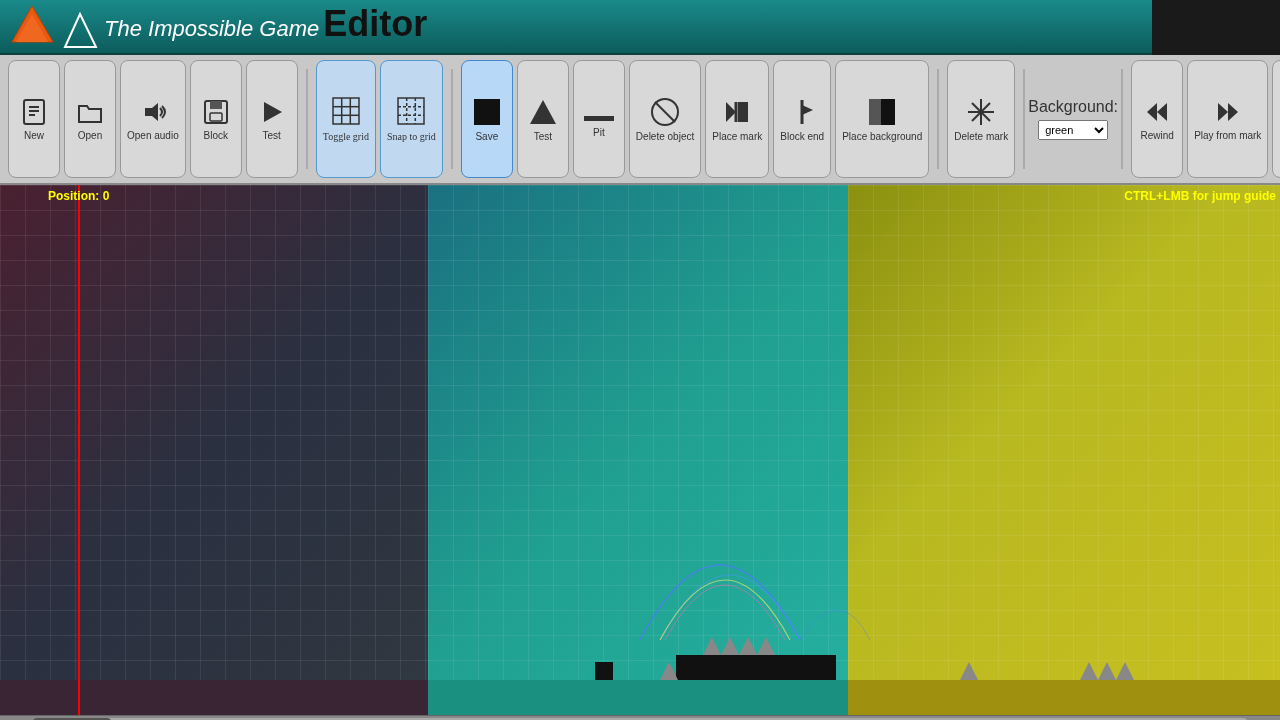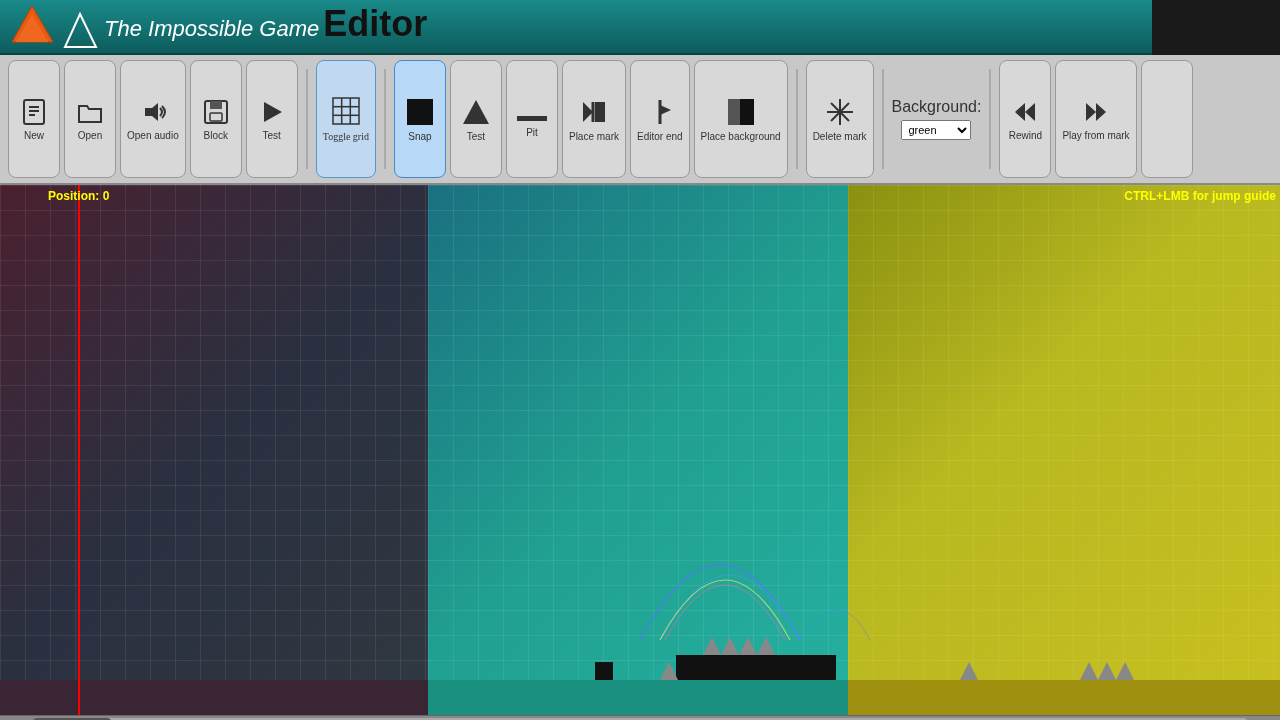--- a/index.html
+++ b/index.html
@@ -301,70 +301,91 @@
           <rect x="2" y="2" width="26" height="26" fill="none" stroke="#333" stroke-width="1.5"></rect>
           <line x1="10.7" y1="2" x2="10.7" y2="28" stroke="#333" stroke-width="1.5"></line>
           <line x1="19.3" y1="2" x2="19.3" y2="28" stroke="#333" stroke-width="1.5"></line>
           <line x1="2" y1="10.7" x2="28" y2="10.7" stroke="#333" stroke-width="1.5"></line>
           <line x1="2" y1="19.3" x2="28" y2="19.3" stroke="#333" stroke-width="1.5"></line>
         </svg>
     </span>
     <span class="toolbar-label">Toggle grid</span>
   </div>
 
+  <div class="toolbar-btn grid-active">
+    <span class="toolbar-icon">
+      <svg width="30" height="30" viewBox="0 0 30 30">
+          <rect x="2" y="2" width="26" height="26" fill="none" stroke="#333" stroke-width="1.5"></rect>
+          <line x1="10.7" y1="2" x2="10.7" y2="28" stroke="#333" stroke-width="1.5" stroke-dasharray="3,2"></line>
+          <line x1="19.3" y1="2" x2="19.3" y2="28" stroke="#333" stroke-width="1.5" stroke-dasharray="3,2"></line>
+          <line x1="2" y1="10.7" x2="28" y2="10.7" stroke="#333" stroke-width="1.5" stroke-dasharray="3,2"></line>
+          <line x1="2" y1="19.3" x2="28" y2="19.3" stroke="#333" stroke-width="1.5" stroke-dasharray="3,2"></line>
+        </svg>
+    </span>
+    <span class="toolbar-label">Snap to grid</span>
+  </div>
 
   <div class="toolbar-sep"></div>
 
   <div class="toolbar-btn active">
     <span class="toolbar-icon">
       <svg width="30" height="30" viewBox="0 0 30 30">
           <rect x="2" y="2" width="26" height="26" fill="#111"></rect>
         </svg>
     </span>
-    <span class="toolbar-label">Snap</span>
+    <span class="toolbar-label">Save</span>
   </div>
 
   <div class="toolbar-btn">
     <span class="toolbar-icon">
       <svg width="30" height="30" viewBox="0 0 30 30">
           <polygon points="15,3 28,27 2,27" fill="#333"></polygon>
         </svg>
     </span>
     <span class="toolbar-label">Test</span>
   </div>
 
   <div class="toolbar-btn">
     <span class="toolbar-icon">
       <svg width="30" height="10" viewBox="0 0 30 10">
           <rect x="0" y="3" width="30" height="5" fill="#333"></rect>
         </svg>
     </span>
     <span class="toolbar-label">Pit</span>
   </div>
 
+  <div class="toolbar-btn">
+    <span class="toolbar-icon">
+      <svg width="30" height="30" viewBox="0 0 30 30">
+          <circle cx="15" cy="15" r="13" fill="none" stroke="#333" stroke-width="2"></circle>
+          <line x1="5" y1="5" x2="25" y2="25" stroke="#333" stroke-width="2"></line>
+        </svg>
+    </span>
+    <span class="toolbar-label">Delete object</span>
+  </div>
 
   <div class="toolbar-btn">
     <span class="toolbar-icon">
       <svg width="30" height="30" viewBox="0 0 30 30">
           <polygon points="4,5 4,25 14,15" fill="#333"></polygon>
           <line x1="14" y1="5" x2="14" y2="25" stroke="#333" stroke-width="3"></line>
           <rect x="16" y="5" width="10" height="20" fill="#333"></rect>
         </svg>
     </span>
     <span class="toolbar-label">Place mark</span>
   </div>
 
   <div class="toolbar-btn">
     <span class="toolbar-icon">
       <svg width="30" height="30" viewBox="0 0 30 30">
           <line x1="15" y1="3" x2="15" y2="27" stroke="#333" stroke-width="3"></line>
           <polygon points="15,8 26,13 15,18" fill="#333"></polygon>
         </svg>
     </span>
-    <span class="toolbar-label">Editor end</span>
+    <span class="toolbar-label">Block end</span>
   </div>
 
   <div class="toolbar-btn">
     <span class="toolbar-icon">
       <svg width="30" height="30" viewBox="0 0 30 30">
           <rect x="2" y="2" width="12" height="26" fill="#555"></rect>
           <rect x="14" y="2" width="14" height="26" fill="#111"></rect>
         </svg>
     </span>
     <span class="toolbar-label">Place background</span>

